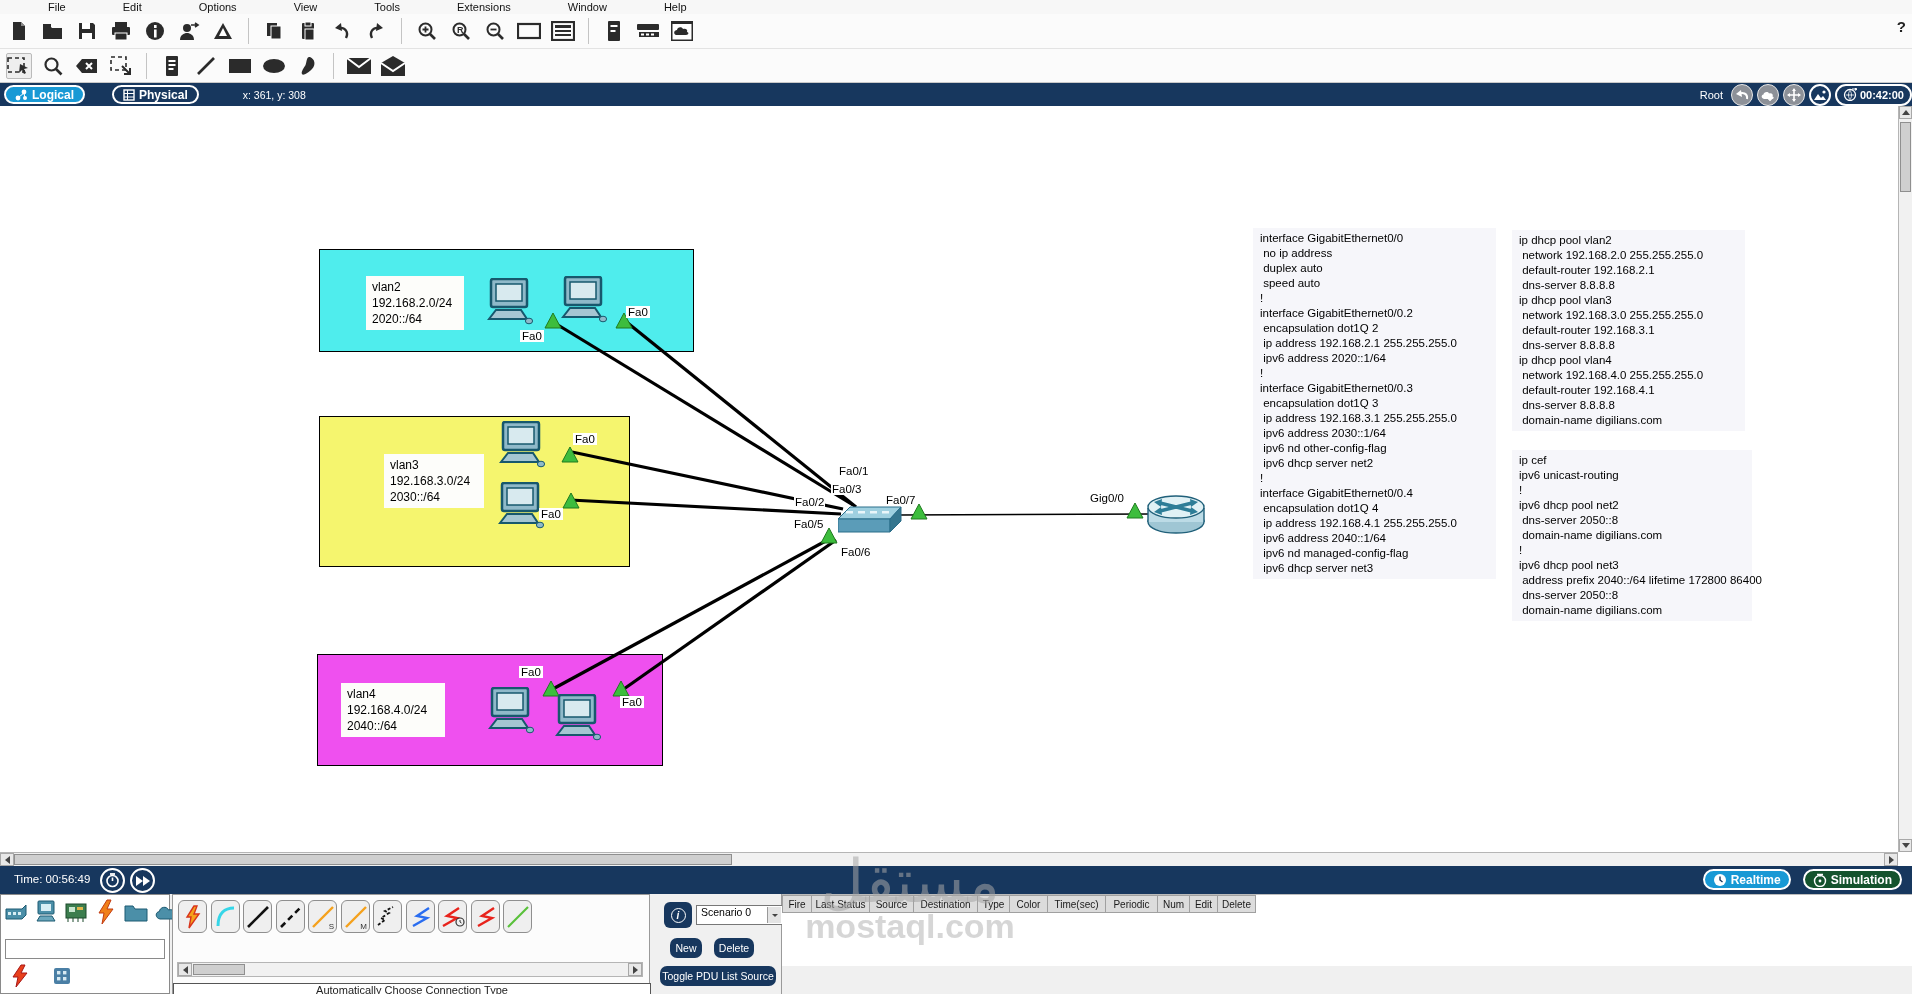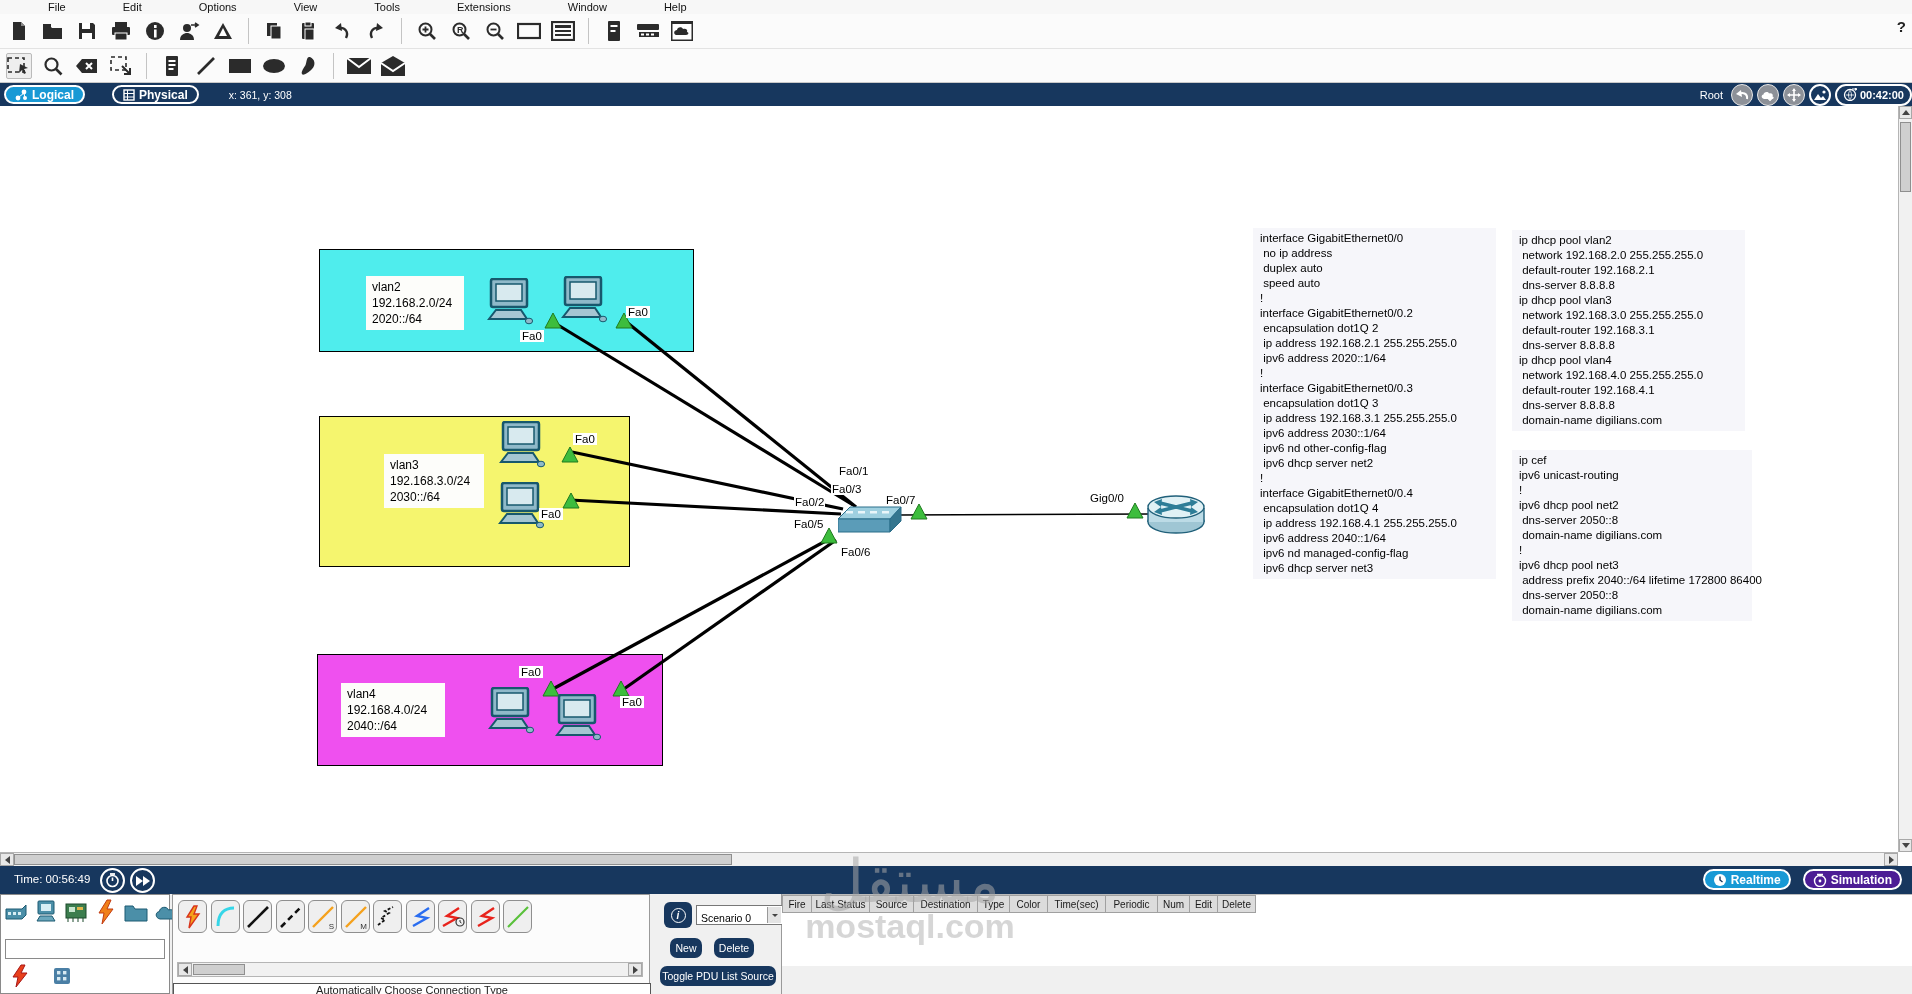--- a/index.html
+++ b/index.html
@@ -24,21 +24,21 @@
   .pressed { border:1px solid #bbb; background:#eee; border-radius:2px; }
   #help-q { position:absolute; right:6px; top:18px; font-size:15px; font-weight:bold; color:#222; }
 
   
   #tabbar { position:absolute; left:0; top:83px; width:1912px; height:23px;
             background:#17375e; display:flex; align-items:center; color:#fff;gap:23px; }
   .pill { height:19px; border:2px solid #fff; border-radius:11px; display:flex;
           align-items:center; gap:4px; padding:0 9px; font-size:12px; font-weight:bold;
           margin-left:4px; background:#17375e; }
   .pill.active { background:#1899d5; }
-  #coords { font-size:10.5px; margin-left:7px; color:#fff; }
+  #coords { font-size:10.5px; margin-left:21px; color:#fff; }
   #tabbar-right { position:absolute; right:0; top:0; height:23px; display:flex;
                   align-items:center; gap:4px; }
   #root-label { font-size:11px; margin-right:4px; }
   .cbtn { width:22px; height:22px; border-radius:50%; background:#8d9198;
           border:1px solid #e8e8e8; display:flex; align-items:center; justify-content:center; }
   .cbtn.outline { background:#17375e; border:2px solid #fff; }
   #clock-pill { height:22px; border:2px solid #fff; border-radius:12px; display:flex;
                 align-items:center; gap:3px; padding:0 6px; font-size:11px; font-weight:bold; }
 
   
@@ -78,21 +78,21 @@
   
   #timebar { position:absolute; left:0; top:866px; width:1912px; height:28px;
              background:#17375e; color:#fff; }
   #time-label { position:absolute; left:14px; top:7px; font-size:11.5px; }
   .tcirc { position:absolute; top:2px; width:25px; height:25px; border-radius:50%;
            border:2px solid #fff; background:#17375e; display:flex; align-items:center;
            justify-content:center; }
   #rt-pills { position:absolute; right:10px; top:3px; display:flex; gap:12px;justify-content:space-between; }
   .rtpill { height:21px; border:2px solid #fff; border-radius:12px; display:flex;
             align-items:center; gap:4px; padding:0 8px; font-size:12px; font-weight:bold;
-            background:#4c1d95; white-space:nowrap; }
+            background:#14532d; white-space:nowrap; }
   .rtpill.active { background:#1899d5; }
 
   
   #bottom { position:absolute; left:0; top:894px; width:1912px; height:100px;
             background:#f0f0f0; }
   #palette { position:absolute; left:0; top:0; width:170px; height:100px;
              background:#fff; border:1px solid #8a8a8a; }
   #cat-row { position:absolute; left:2px; top:4px; display:flex; gap:4px; }
   #dev-filter { position:absolute; left:4px; top:44px; width:160px; height:20px;
                 border:1px solid #8a8a8a; background:#fff; font-size:11px; }
@@ -113,21 +113,21 @@
   #scenario { position:absolute; left:650px; top:0; width:132px; height:100px;
               border-right:1px solid #9a9a9a; }
   #info-btn { position:absolute; left:14px; top:8px; width:28px; height:26px;
               background:#17375e; border-radius:6px; color:#fff; display:flex;
               align-items:center; justify-content:center; }
   #info-glyph { width:15px; height:15px; border:1.5px solid #fff; border-radius:50%;
                 font-size:10px; font-style:italic; font-weight:bold; text-align:center;
                 line-height:13px; }
   #scen-dd { position:absolute; left:46px; top:11px; width:87px; height:20px;
              background:#fff; border:1px solid #777; font-size:10.5px; display:flex;
-             align-items:flex-end; padding-left:4px; }
+             align-items:flex-start; padding-left:4px; }
   #scen-dd-btn { position:absolute; right:1px; top:1px; width:14px; height:16px;
                  background:#e4e4e4; border-left:1px solid #999; display:flex;
                  align-items:center; justify-content:center; }
   .navybtn { position:absolute; background:#17375e; color:#fff; border-radius:7px;
              font-size:10.5px; display:flex; align-items:center; justify-content:center; }
   #pdu-table { position:absolute; left:782px; top:0; width:1130px; height:72px;
                background:#fff; border-top:1px solid #bbb; }
   #pdu-head { display:flex; }
   .th { height:18px; background:#dcdcdc; border:1px solid #a0a0a0; border-left:none;
         font-size:10px; color:#1a1a1a; display:flex; align-items:center;

